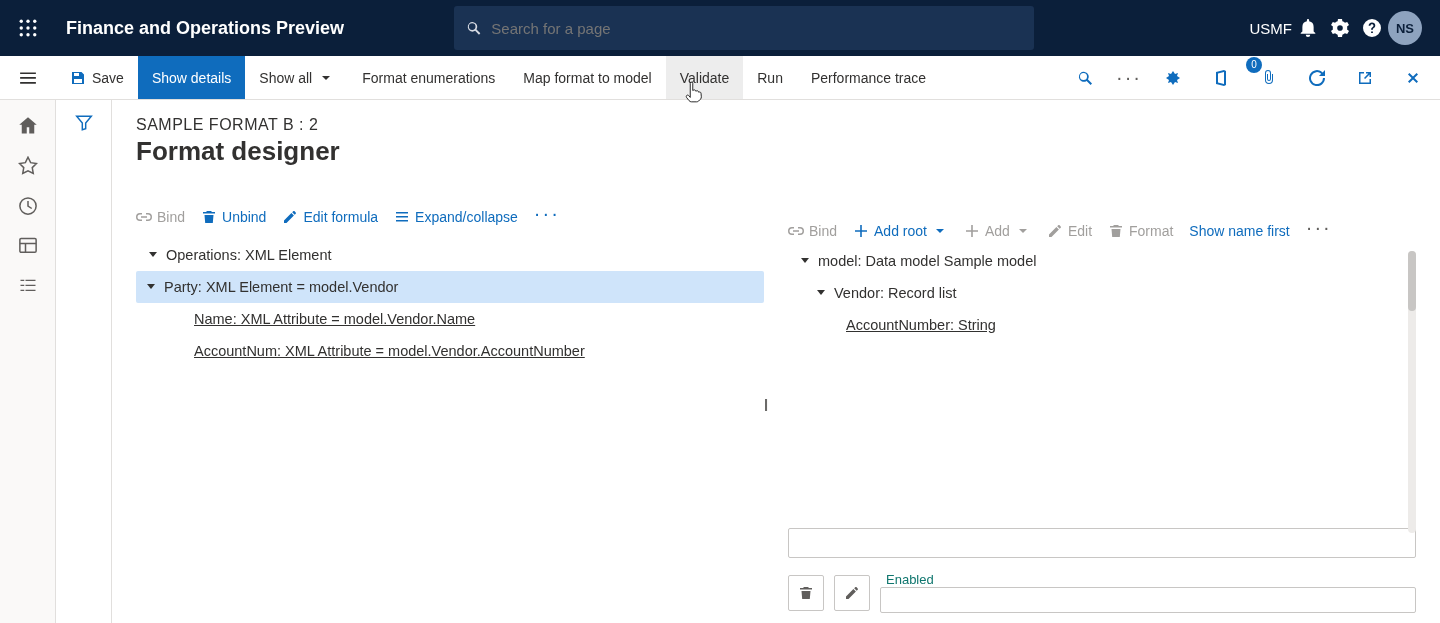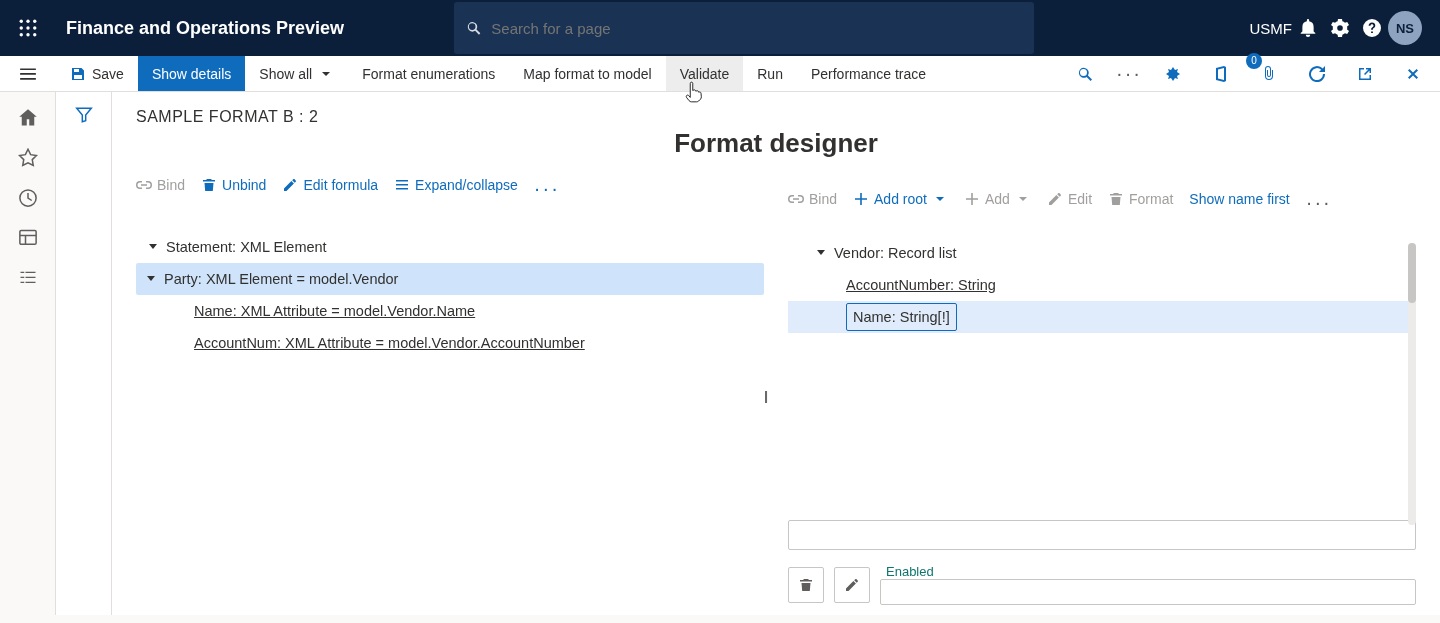--- a/index.html
+++ b/index.html
@@ -28,42 +28,42 @@
     cursor: pointer;
   }
   .waffle svg { fill: #fff; }
   .app-title { font-size: 18px; font-weight: 600; margin-left: 18px; }
   .titlebar .spacer-left { width: 110px; }
   .search-wrap {
     flex: 0 0 580px;
     display: flex; align-items: center;
     background: #1a3253;
     border-radius: 3px;
-    height: 52px;
+    height: 44px;
     padding: 0 12px;
     gap: 10px;
     color: #d7dbe3;
   }
   .search-wrap input {
     background: transparent; border: 0; outline: 0;
     color: #d7dbe3; font-size: 15px; width: 100%;
   }
   .titlebar-right { margin-left: auto; display: flex; align-items: center; padding-right: 10px;}
   .legal-entity { font-size: 15px; }
   .icon-btn { width: 32px; height: 32px; display: grid; place-items: center; cursor: pointer; color:#fff;}
   .avatar {
     width: 34px; height: 34px; border-radius: 50%;
     background: #8ea3bf; color: #0b1f3a;
     display: grid; place-items: center;
     font-size: 13px; font-weight: 600;
   }
 
   
   .commandbar {
-    height: 36px;
+    height: 44px;
     background: #fff;
     border-bottom: 1px solid #e1dfdd;
     display: flex; align-items: stretch;
   }
   .cmd-hamburger-slot { width: 56px; display:grid; place-items:center; border-right:0; cursor:pointer;}
   .cmd-btn {
     display: flex; align-items: center; padding: 0 14px;
     cursor: pointer; font-size: 14px; gap: 6px;
     color: #323130; background: #fff;
   }
@@ -103,28 +103,28 @@
   .nav-rail .rail-ico { width:20px; height:20px; cursor:pointer; color:#605e5c;}
   .filter-col {
     width: 56px; border-right: 1px solid #e1dfdd; background:#fff;
     display: flex; justify-content: center; padding-top: 14px;
   }
   .filter-col .f-ico { color:#0f6cbd; cursor:pointer;}
   .content {
     flex: 1; background: #fff; padding: 16px 24px 0 24px; display:flex; flex-direction:column;
   }
   .breadcrumb { font-size: 16px; letter-spacing: .5px; color:#323130;}
-  .page-heading { font-size: 26px; font-weight:600; margin-top:2px; margin-bottom:18px;text-align:center;}
+  .page-heading { font-size: 26px; font-weight:600; margin-top:2px; margin-bottom:18px;}
 
   .two-panes { display: flex; gap: 24px; flex:1; min-height:0;}
   .pane { flex: 1; min-width: 0; display:flex; flex-direction:column;}
   .pane.right { position:relative;}
 
   .format-toolbar, .mapping-toolbar {
-    display:flex; align-items:flex-start; gap:16px; font-size:14px; height:40px;
+    display:flex; align-items:flex-end; gap:16px; font-size:14px; height:40px;
   }
   .tool-link { color:#0f6cbd; cursor:pointer; display:flex; align-items:center; gap:5px;}
   .tool-link.disabled { color:#a19f9d; cursor:default;}
   .dots { color:#0f6cbd; font-size:20px; cursor:pointer; letter-spacing:2px;}
   .dots.grey{color:#605e5c;}
 
   .tree {
     margin-top: 14px; font-size:14.5px; line-height:32px;
   }
   .tree-row { display:flex; align-items:center; height:32px; padding-right:8px;}
@@ -370,21 +370,21 @@
           <span class="dots">···</span>
         </div>
 
         <div class="tree">
           <div class="tree-row indent-0">
             <span class="caret">
                 <svg viewBox="0 0 10 10">
                   <path d="M1 2l4 5 4-5z"></path>
                 </svg>
               </span>
-            <span>Statement: XML Element</span>
+            <span>Operations: XML Element</span>
           </div>
           <div class="tree-row indent-1 row-selected">
             <span class="caret">
                 <svg viewBox="0 0 10 10">
                   <path d="M1 2l4 5 4-5z"></path>
                 </svg>
               </span>
             <span>Party: XML Element = model.Vendor</span>
           </div>
           <div class="tree-row indent-2">
@@ -435,33 +435,38 @@
             <svg class="ico" viewBox="0 0 16 16">
                 <path fill="currentColor" d="M6 2h4l1 1h3v1.5H2V3h3l1-1zM3.5 6h9L11.8 14H4.2L3.5 6z"></path>
               </svg>
             <span>Format</span>
           </span>
           <span class="tool-link">Show name first</span>
           <span class="dots grey">···</span>
         </div>
 
         <div class="tree" style="margin-top:6px">
+          <div class="tree-row indent-0">
+            <span class="caret">
+                <svg viewBox="0 0 10 10">
+                  <path d="M1 2l4 5 4-5z"></path>
+                </svg>
+              </span>
+            <span>model: Data model Sample model</span>
+          </div>
           <div class="tree-row indent-1">
             <span class="caret">
                 <svg viewBox="0 0 10 10">
                   <path d="M1 2l4 5 4-5z"></path>
                 </svg>
               </span>
             <span>Vendor: Record list</span>
           </div>
           <div class="tree-row indent-2">
             <span>AccountNumber: String</span>
-          </div>
-          <div class="tree-row indent-1 row-bg-sel" style="padding-left:58px">
-            <span class="row-selected-outline">Name: String[!]</span>
           </div>
         </div>
 
         <div class="right-scrollbar"></div>
 
         <div class="prop-area">
           <div class="prop-input-row">
             <input style="">
           </div>
           <div class="prop-mini">

